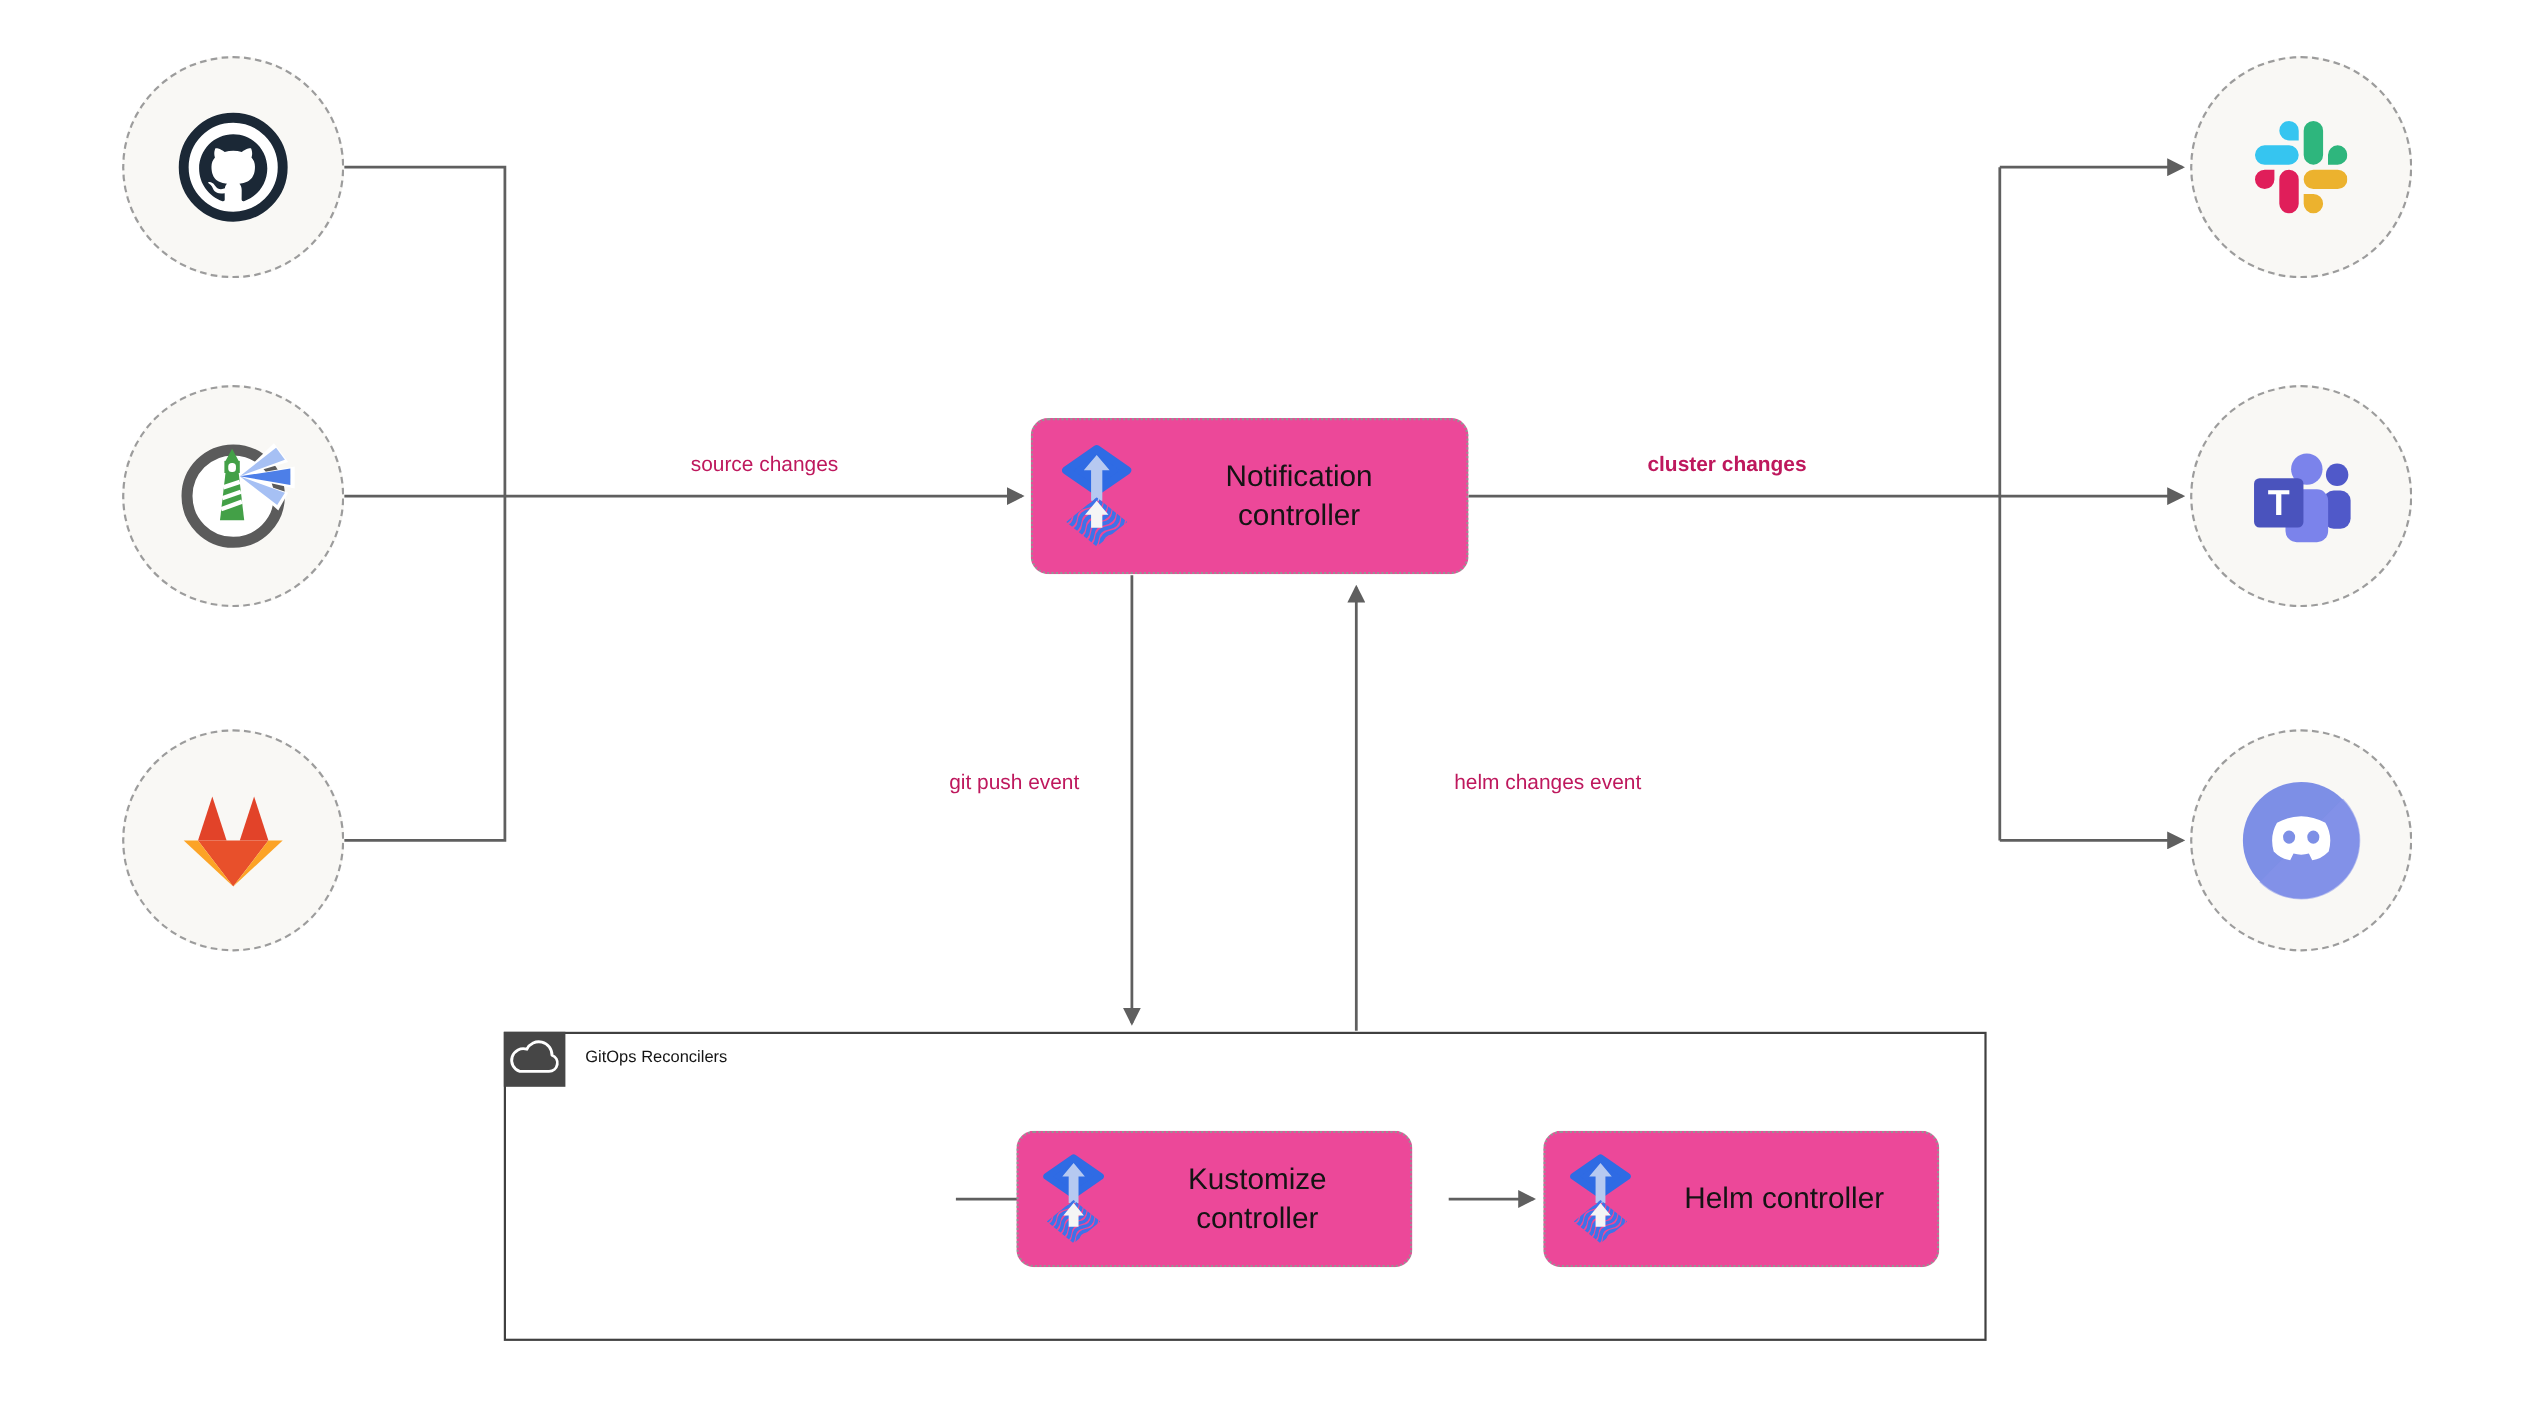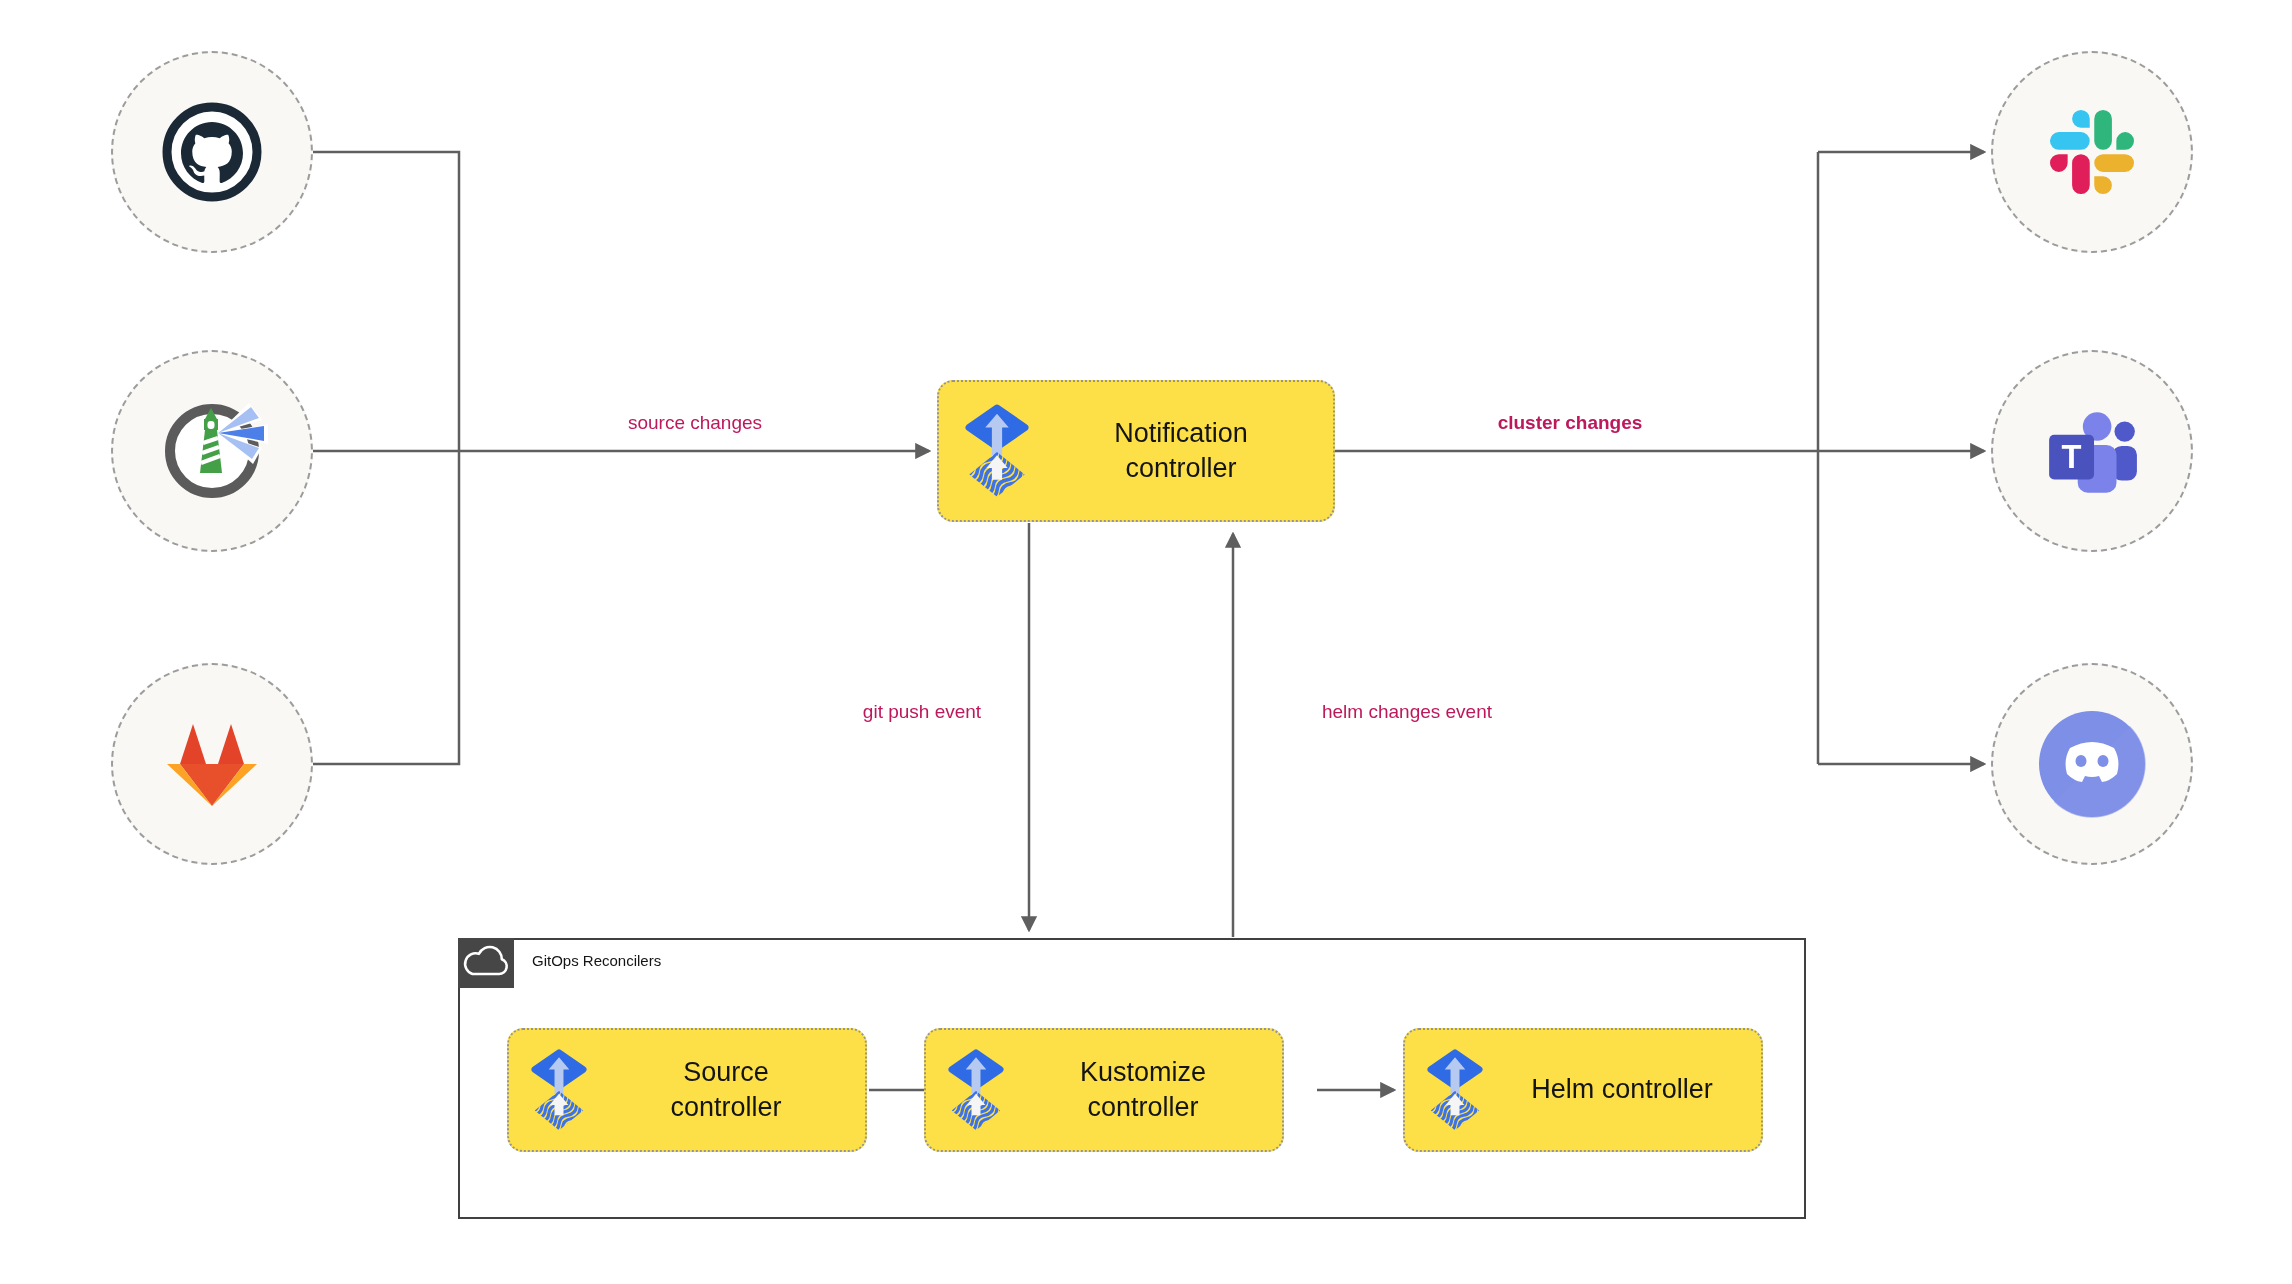--- a/index.html
+++ b/index.html
@@ -8,21 +8,21 @@
 
   
   #wires{position:absolute;left:0;top:0;z-index:2;}
 
   
   .circle{position:absolute;width:202px;height:202px;border-radius:50%;
     border:2.5px dashed #9c9c9c;background:#f9f8f5;box-sizing:border-box;
     display:flex;align-items:center;justify-content:center;z-index:3;}
 
   
-  .node{position:absolute;background:#fde047;border:2.5px dotted #949494;border-radius:16px;
+  .node{position:absolute;background:#ec4899;border:2.5px dotted #949494;border-radius:16px;
     box-sizing:border-box;display:flex;align-items:center;z-index:3;}
   .node .fluxwrap{flex:0 0 auto;display:flex;align-items:center;justify-content:center;}
   .node .labelwrap{flex:1;display:flex;align-items:center;justify-content:center;}
   .node-label{text-align:center;font-size:27px;line-height:1.3;color:#141414;}
   #n-notif .node-label{width:200px;}
   .node.small .node-label{width:190px;}
   #n-notif .fluxwrap{margin-left:26px;}
   .node.small .fluxwrap{margin-left:22px;}
 
   
@@ -180,30 +180,20 @@
 
   <div id="gitops">
     <div class="corner">
       <svg width="54" height="46" viewBox="0 0 54 46">
         <path d="M13.5 34 H40 a7.6 7.6 0 0 0 2.8 -14.7 A12 12 0 0 0 20 13.8 A8.4 8.4 0 0 0 13.5 34 Z" fill="none" stroke="#ffffff" stroke-width="2.6" stroke-linejoin="round"></path>
       </svg>
     </div>
     <div class="ctitle">GitOps Reconcilers</div>
   </div>
 
-  <div class="node small" style="left:507px;top:1028px;width:360px;height:124px;">
-    <span class="fluxwrap">
-      <svg width="56" height="84" viewBox="0 0 60 90">
-          <use href="#flux-sym"></use>
-        </svg>
-    </span>
-    <span class="labelwrap">
-        <span class="node-label">Source controller</span>
-      </span>
-  </div>
 
   <div class="node small" style="left:924px;top:1028px;width:360px;height:124px;">
     <span class="fluxwrap">
       <svg width="56" height="84" viewBox="0 0 60 90">
           <use href="#flux-sym"></use>
         </svg>
     </span>
     <span class="labelwrap">
         <span class="node-label">Kustomize controller</span>
       </span>

